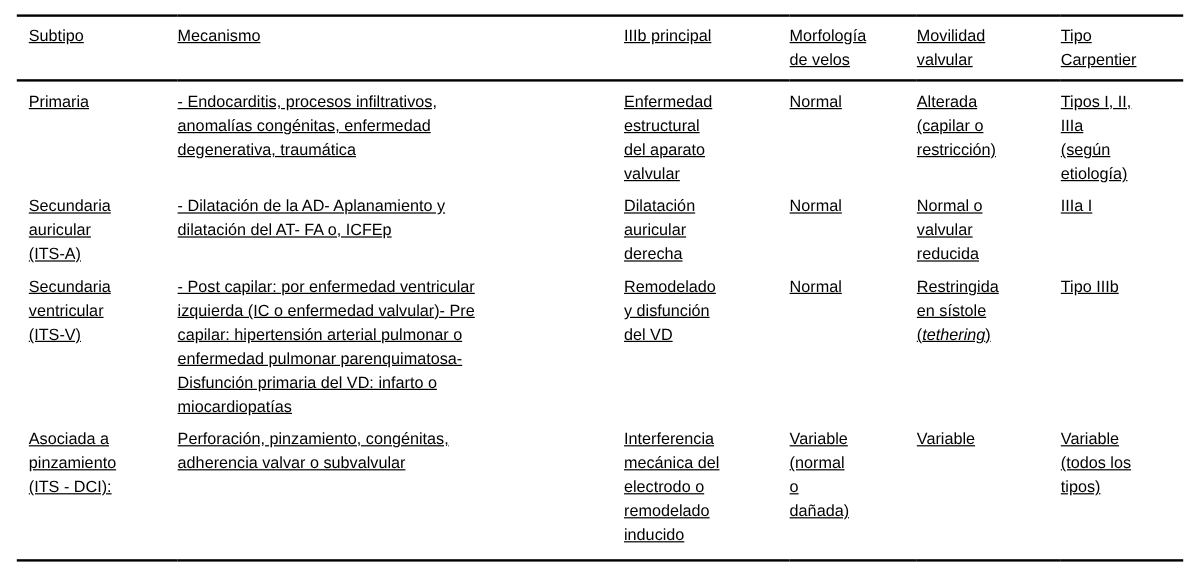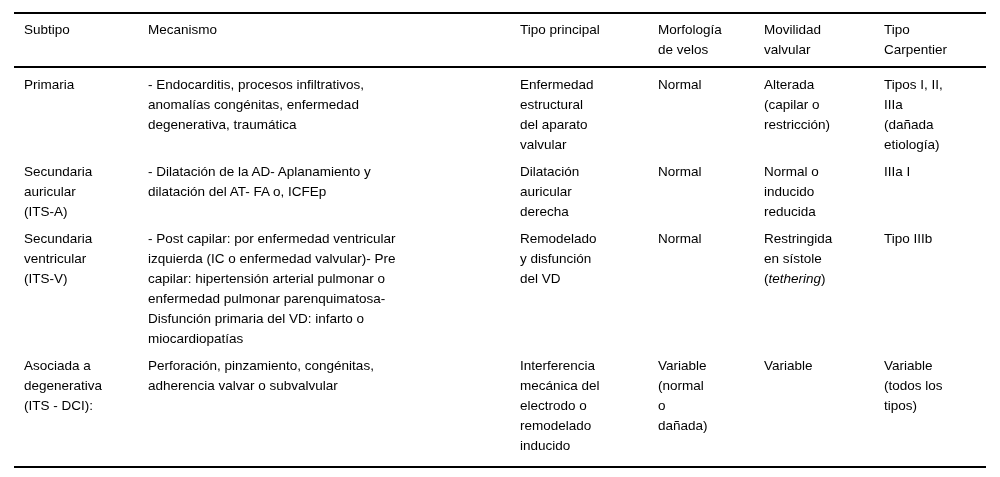--- a/index.html
+++ b/index.html
@@ -26,20 +26,21 @@
   }
   th, td {
     text-align: left;
     vertical-align: top;
     font-weight: normal;
     font-size: 13.5px;
     line-height: 20px;
     white-space: pre-line;
     box-sizing: border-box;
     padding: 7px 12px 0 0;
+    text-decoration: underline;
   }
   thead th {
     border-bottom: 2px solid #000000;
     padding-top: 6px;
     padding-bottom: 6px;
   }
   th:first-child, td:first-child {
     padding-left: 10px;
   }
   tbody tr:last-child td {
@@ -60,21 +61,21 @@
       <col style="width:372px">
       <col style="width:138px">
       <col style="width:106px">
       <col style="width:120px">
       <col style="width:102px">
     </colgroup>
     <thead>
       <tr>
         <th>Subtipo</th>
         <th>Mecanismo</th>
-        <th>Tipo principal</th>
+        <th>IIIb principal</th>
         <th>Morfología
 de velos</th>
         <th>Movilidad
 valvular</th>
         <th>Tipo
 Carpentier</th>
       </tr>
     </thead>
     <tbody>
       <tr>
@@ -85,35 +86,35 @@
         <td>Enfermedad
 estructural
 del aparato
 valvular</td>
         <td>Normal</td>
         <td>Alterada
 (capilar o
 restricción)</td>
         <td>Tipos I, II,
 IIIa
-(dañada
+(según
 etiología)</td>
       </tr>
       <tr>
         <td>Secundaria
 auricular
 (ITS-A)</td>
         <td>- Dilatación de la AD- Aplanamiento y
 dilatación del AT- FA o, ICFEp</td>
         <td>Dilatación
 auricular
 derecha</td>
         <td>Normal</td>
         <td>Normal o
-inducido
+valvular
 reducida</td>
         <td>IIIa I</td>
       </tr>
       <tr>
         <td>Secundaria
 ventricular
 (ITS-V)</td>
         <td>- Post capilar: por enfermedad ventricular
 izquierda (IC o enfermedad valvular)- Pre
 capilar: hipertensión arterial pulmonar o
@@ -124,21 +125,21 @@
 y disfunción
 del VD</td>
         <td>Normal</td>
         <td><span>Restringida
 en sístole
 (</span><em>tethering</em><span>)</span></td>
         <td>Tipo IIIb</td>
       </tr>
       <tr>
         <td>Asociada a
-degenerativa
+pinzamiento
 (ITS - DCI):</td>
         <td>Perforación, pinzamiento, congénitas,
 adherencia valvar o subvalvular</td>
         <td>Interferencia
 mecánica del
 electrodo o
 remodelado
 inducido</td>
         <td>Variable
 (normal

